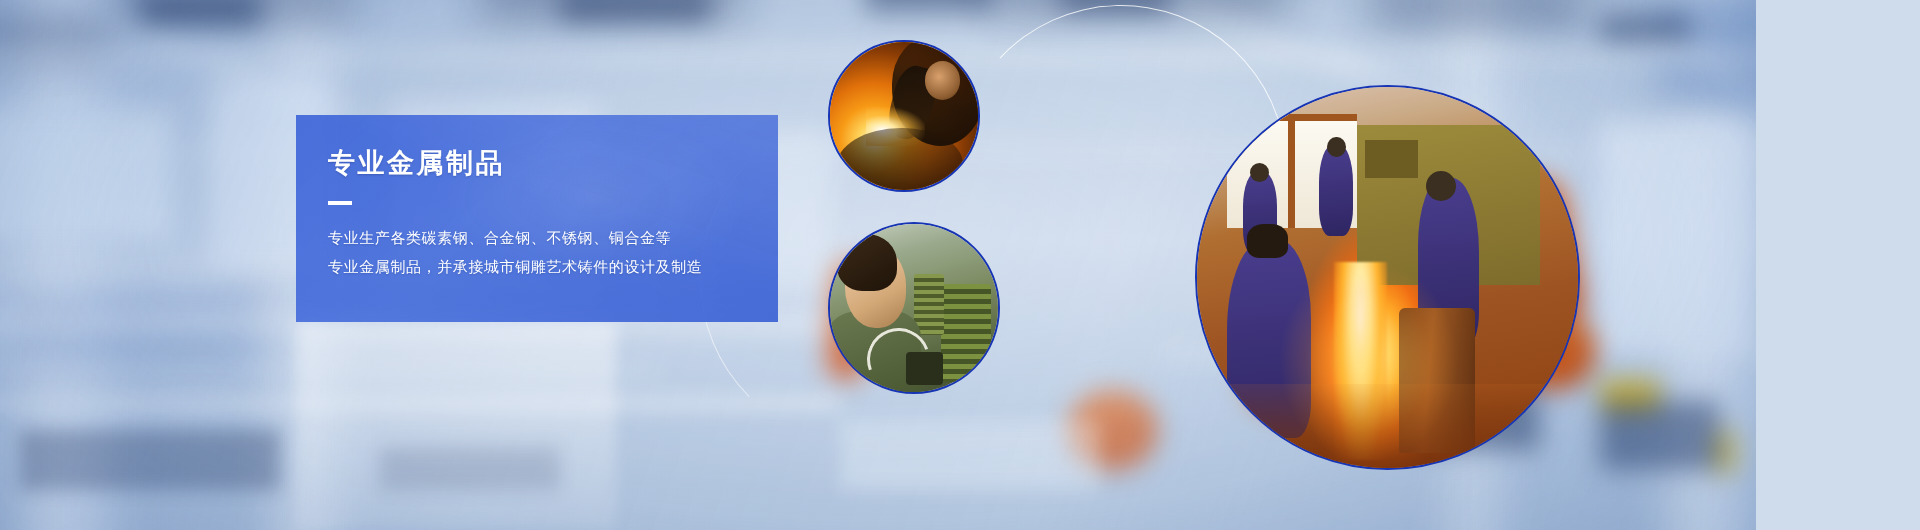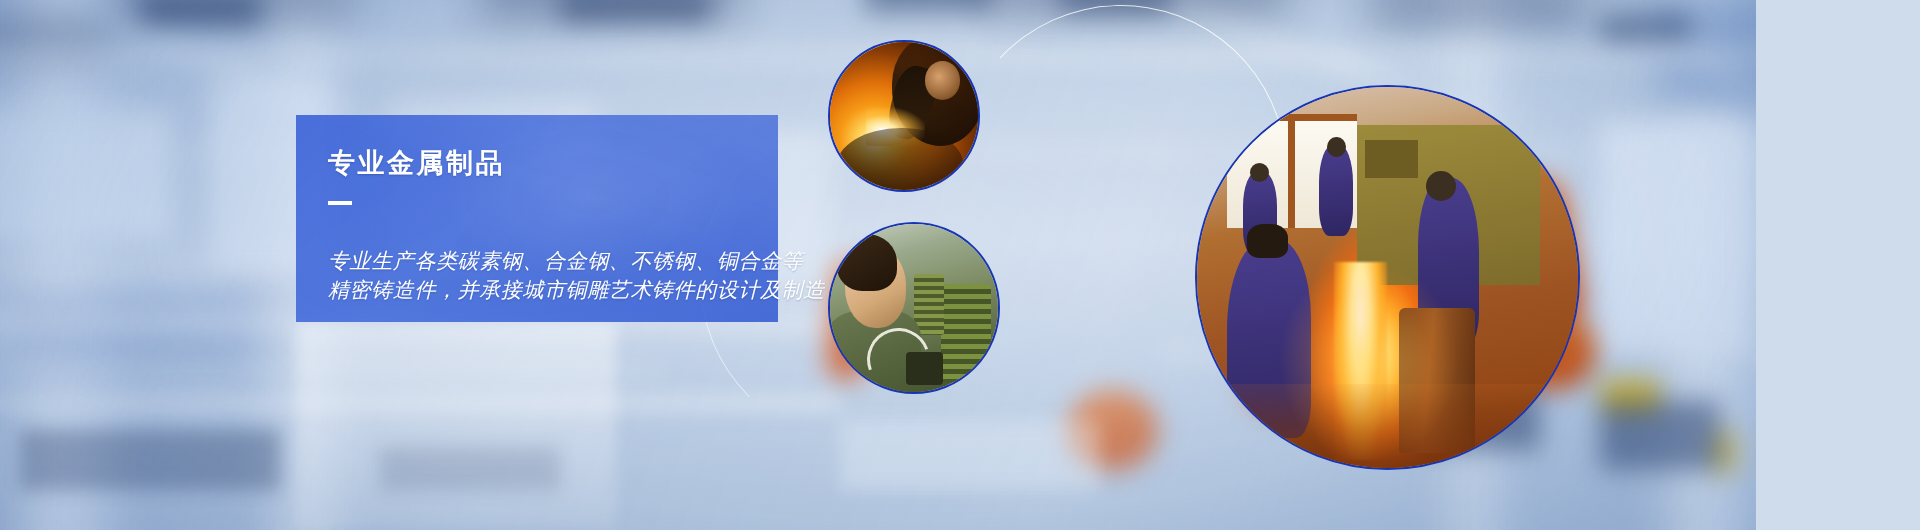--- a/index.html
+++ b/index.html
@@ -52,22 +52,22 @@
     background:
       radial-gradient(ellipse 45% 55% at 62% 40%,rgba(255,255,255,.10),rgba(255,255,255,0) 70%),
       linear-gradient(200deg,rgba(255,255,255,.10) 0%,rgba(255,255,255,0) 45%);
   }
   .panel-inner{position:absolute;inset:0;padding:34px 0 0 32px;box-sizing:border-box;}
   .p-title{
     color:#ffffff;font-size:27px;font-weight:bold;letter-spacing:2.5px;
     line-height:1.1;text-shadow:0 1px 2px rgba(20,40,100,.28);
   }
   .p-divider{width:24px;height:4px;background:#ffffff;margin-top:22px;}
-  .p-body{margin-top:41px;color:#ffffff;font-size:21px;line-height:29px;letter-spacing:.6px;
-    text-shadow:0 1px 2px rgba(20,40,100,.25);font-style:italic;}
+  .p-body{margin-top:18px;color:#ffffff;font-size:15px;line-height:29px;letter-spacing:.6px;
+    text-shadow:0 1px 2px rgba(20,40,100,.25);}
   .p-body div{white-space:nowrap;}
 
   
   .circ{position:absolute;border-radius:50%;overflow:hidden;border:2px solid #1634b4;box-sizing:border-box;}
   .circ .ph{position:absolute;inset:0;}
 
   
   #circ-weld{left:828px;top:40px;width:152px;height:152px;}
   .weld-bg{background:
       radial-gradient(circle at 30% 66%,#fff8d8 0%,#ffd35a 11%,#f79a16 24%,#e0700a 40%,#8a3c05 62%,#3a1a04 85%),
@@ -236,18 +236,18 @@
     <div class="assy-tool"></div>
   </div>
 
   <div class="panel">
     <div class="panel-sheen"></div>
     <div class="panel-inner">
       <div class="p-title">专业金属制品</div>
       <div class="p-divider"></div>
       <div class="p-body">
         <div>专业生产各类碳素钢、合金钢、不锈钢、铜合金等</div>
-        <div>精密铸造件，并承接城市铜雕艺术铸件的设计及制造</div>
+        <div>专业金属制品，并承接城市铜雕艺术铸件的设计及制造</div>
       </div>
     </div>
   </div>
 
 </div>
 
 </body></html>

